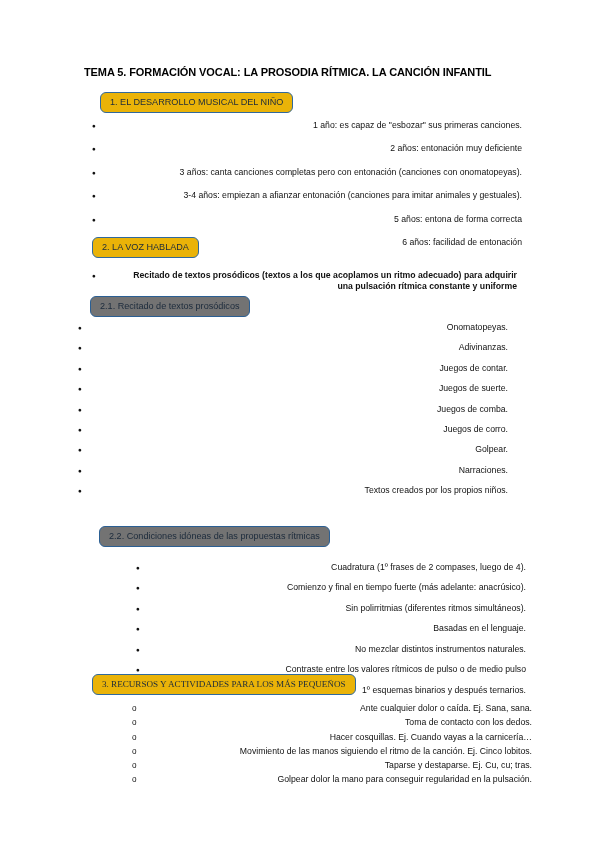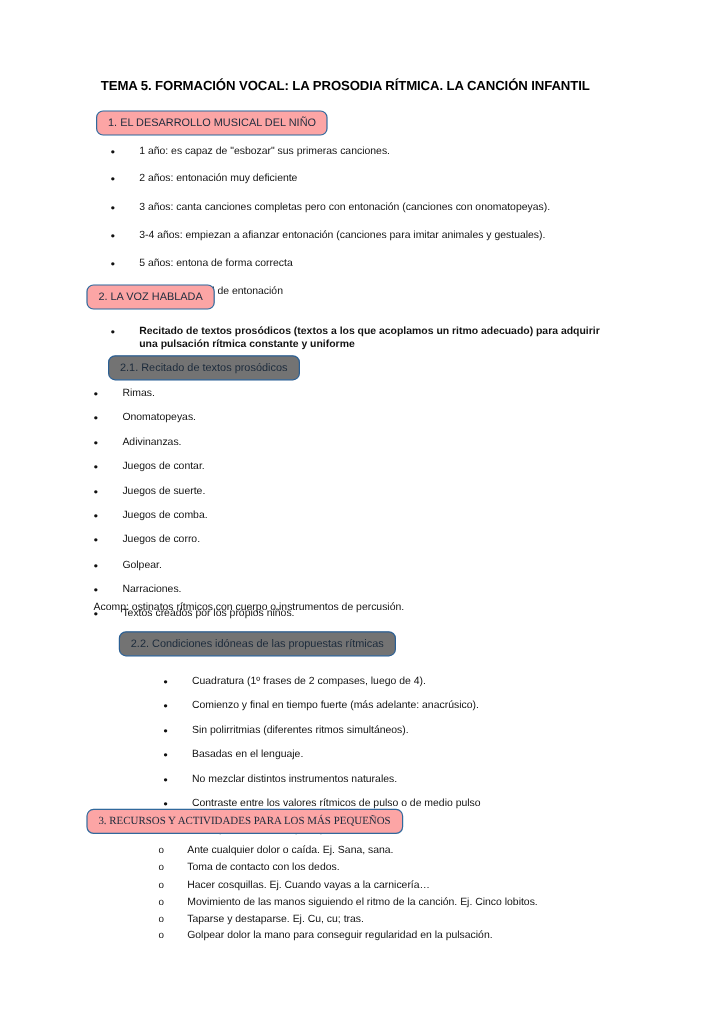--- a/index.html
+++ b/index.html
@@ -40,38 +40,40 @@
     position: absolute;
     box-sizing: border-box;
     border-radius: 6px;
     font-size: 9.1px;
     line-height: 1;
     padding: 5px 9px 5px 9px;
     white-space: nowrap;
     color: #1b2a3b;
   }
   .sec-box.blue {
-    background: #fca5a5;
+    background: #eab308;
     border: 1.4px solid #31699c;
+    margin-left: 20px;
   }
   .sec-box.teal {
     background: #737373;
     border: 1.4px solid #2b5f93;
     text-align: right;
   }
 
   #sec1 { left: 80px; top: 92px; }
   #sec2 { left: 72px; top: 237px; }
   #sec21 { left: 90px; top: 296px; }
   #sec22 { left: 99px; top: 526px; }
   #sec3 { left: 72px; top: 674px; font-family: Liberation Serif, serif; }
 
   
   .block {
     position: absolute;
+    text-align: right;
   }
   .li {
     position: relative;
     font-size: 8.7px;
     line-height: 1.25;
     color: #111;
     padding-left: 24px;
     margin: 0;
   }
   .li .bullet {
@@ -140,33 +142,31 @@
   <div class="block" id="para2">
       <div class="li">
         <span class="bullet disc"></span>
         <span class="txt">Recitado de textos prosódicos (textos a los que acoplamos un ritmo adecuado) para adquirir una pulsación rítmica constante y uniforme</span>
       </div>
     </div>
 
   <div class="sec-box teal" id="sec21">2.1. Recitado de textos prosódicos</div>
 
   <div class="block" id="listB">
-      <div class="li"><span class="bullet disc"></span><span class="txt">Rimas.</span></div>
       <div class="li"><span class="bullet disc"></span><span class="txt">Onomatopeyas.</span></div>
       <div class="li"><span class="bullet disc"></span><span class="txt">Adivinanzas.</span></div>
       <div class="li"><span class="bullet disc"></span><span class="txt">Juegos de contar.</span></div>
       <div class="li"><span class="bullet disc"></span><span class="txt">Juegos de suerte.</span></div>
       <div class="li"><span class="bullet disc"></span><span class="txt">Juegos de comba.</span></div>
       <div class="li"><span class="bullet disc"></span><span class="txt">Juegos de corro.</span></div>
       <div class="li"><span class="bullet disc"></span><span class="txt">Golpear.</span></div>
       <div class="li"><span class="bullet disc"></span><span class="txt">Narraciones.</span></div>
       <div class="li"><span class="bullet disc"></span><span class="txt">Textos creados por los propios niños.</span></div>
     </div>
 
-  <div id="acomp">Acomp: ostinatos rítmicos con cuerpo o instrumentos de percusión.</div>
 
   <div class="sec-box teal" id="sec22">2.2. Condiciones idóneas de las propuestas rítmicas</div>
 
   <div class="block" id="listC">
       <div class="li"><span class="bullet disc"></span><span class="txt">Cuadratura (1º frases de 2 compases, luego de 4).</span></div>
       <div class="li"><span class="bullet disc"></span><span class="txt">Comienzo y final en tiempo fuerte (más adelante: anacrúsico).</span></div>
       <div class="li"><span class="bullet disc"></span><span class="txt">Sin polirritmias (diferentes ritmos simultáneos).</span></div>
       <div class="li"><span class="bullet disc"></span><span class="txt">Basadas en el lenguaje.</span></div>
       <div class="li"><span class="bullet disc"></span><span class="txt">No mezclar distintos instrumentos naturales.</span></div>
       <div class="li"><span class="bullet disc"></span><span class="txt">Contraste entre los valores rítmicos de pulso o de medio pulso</span></div>

